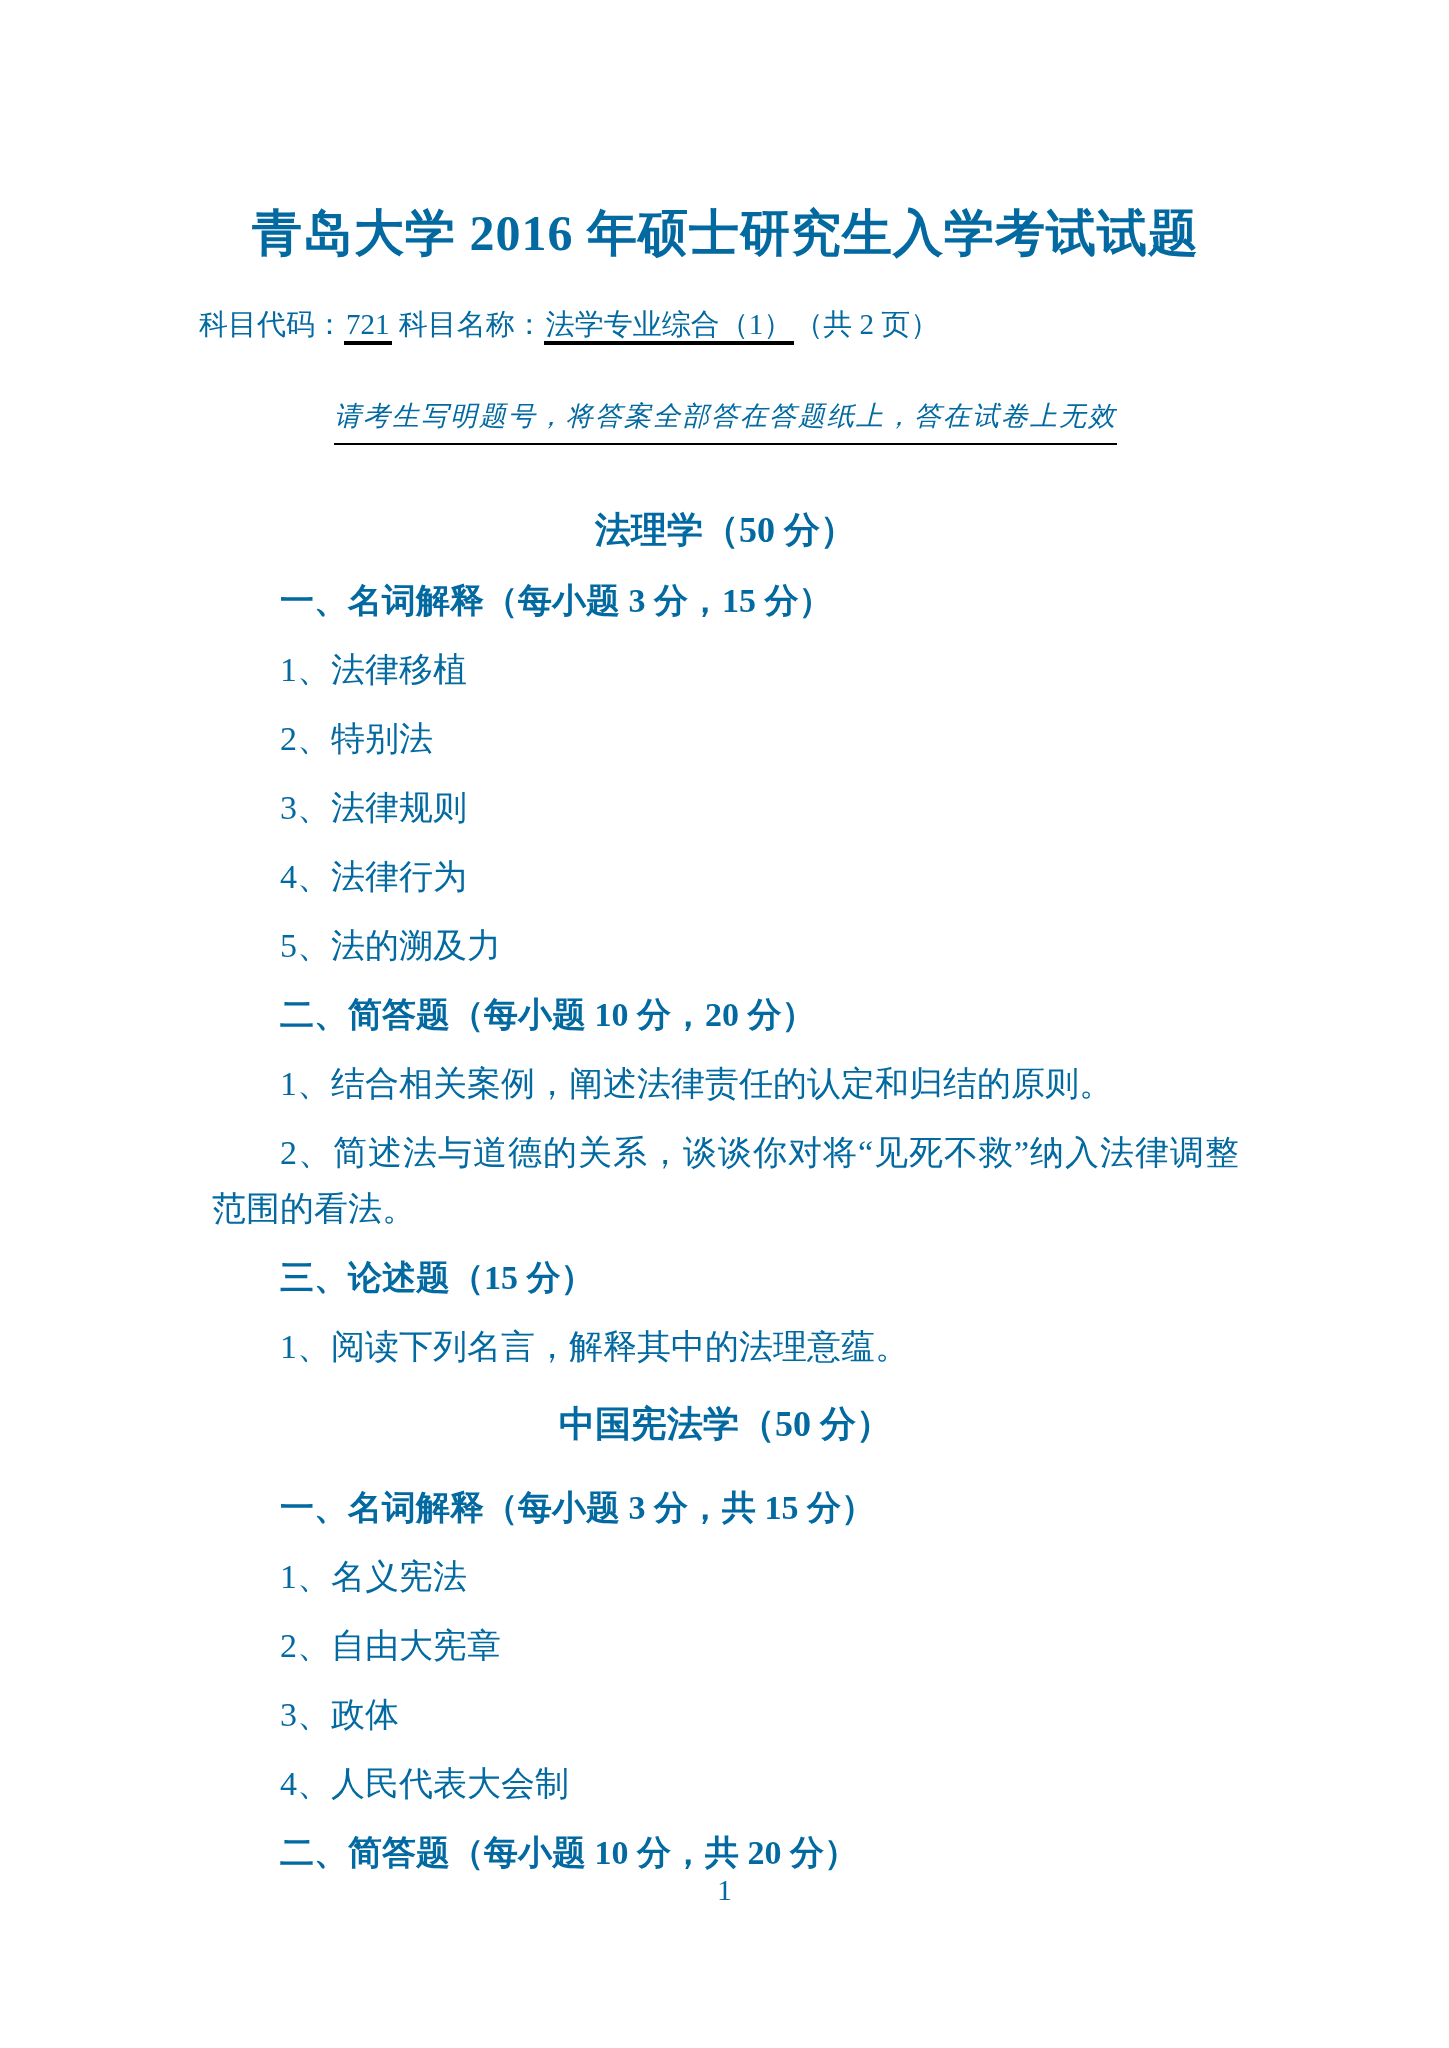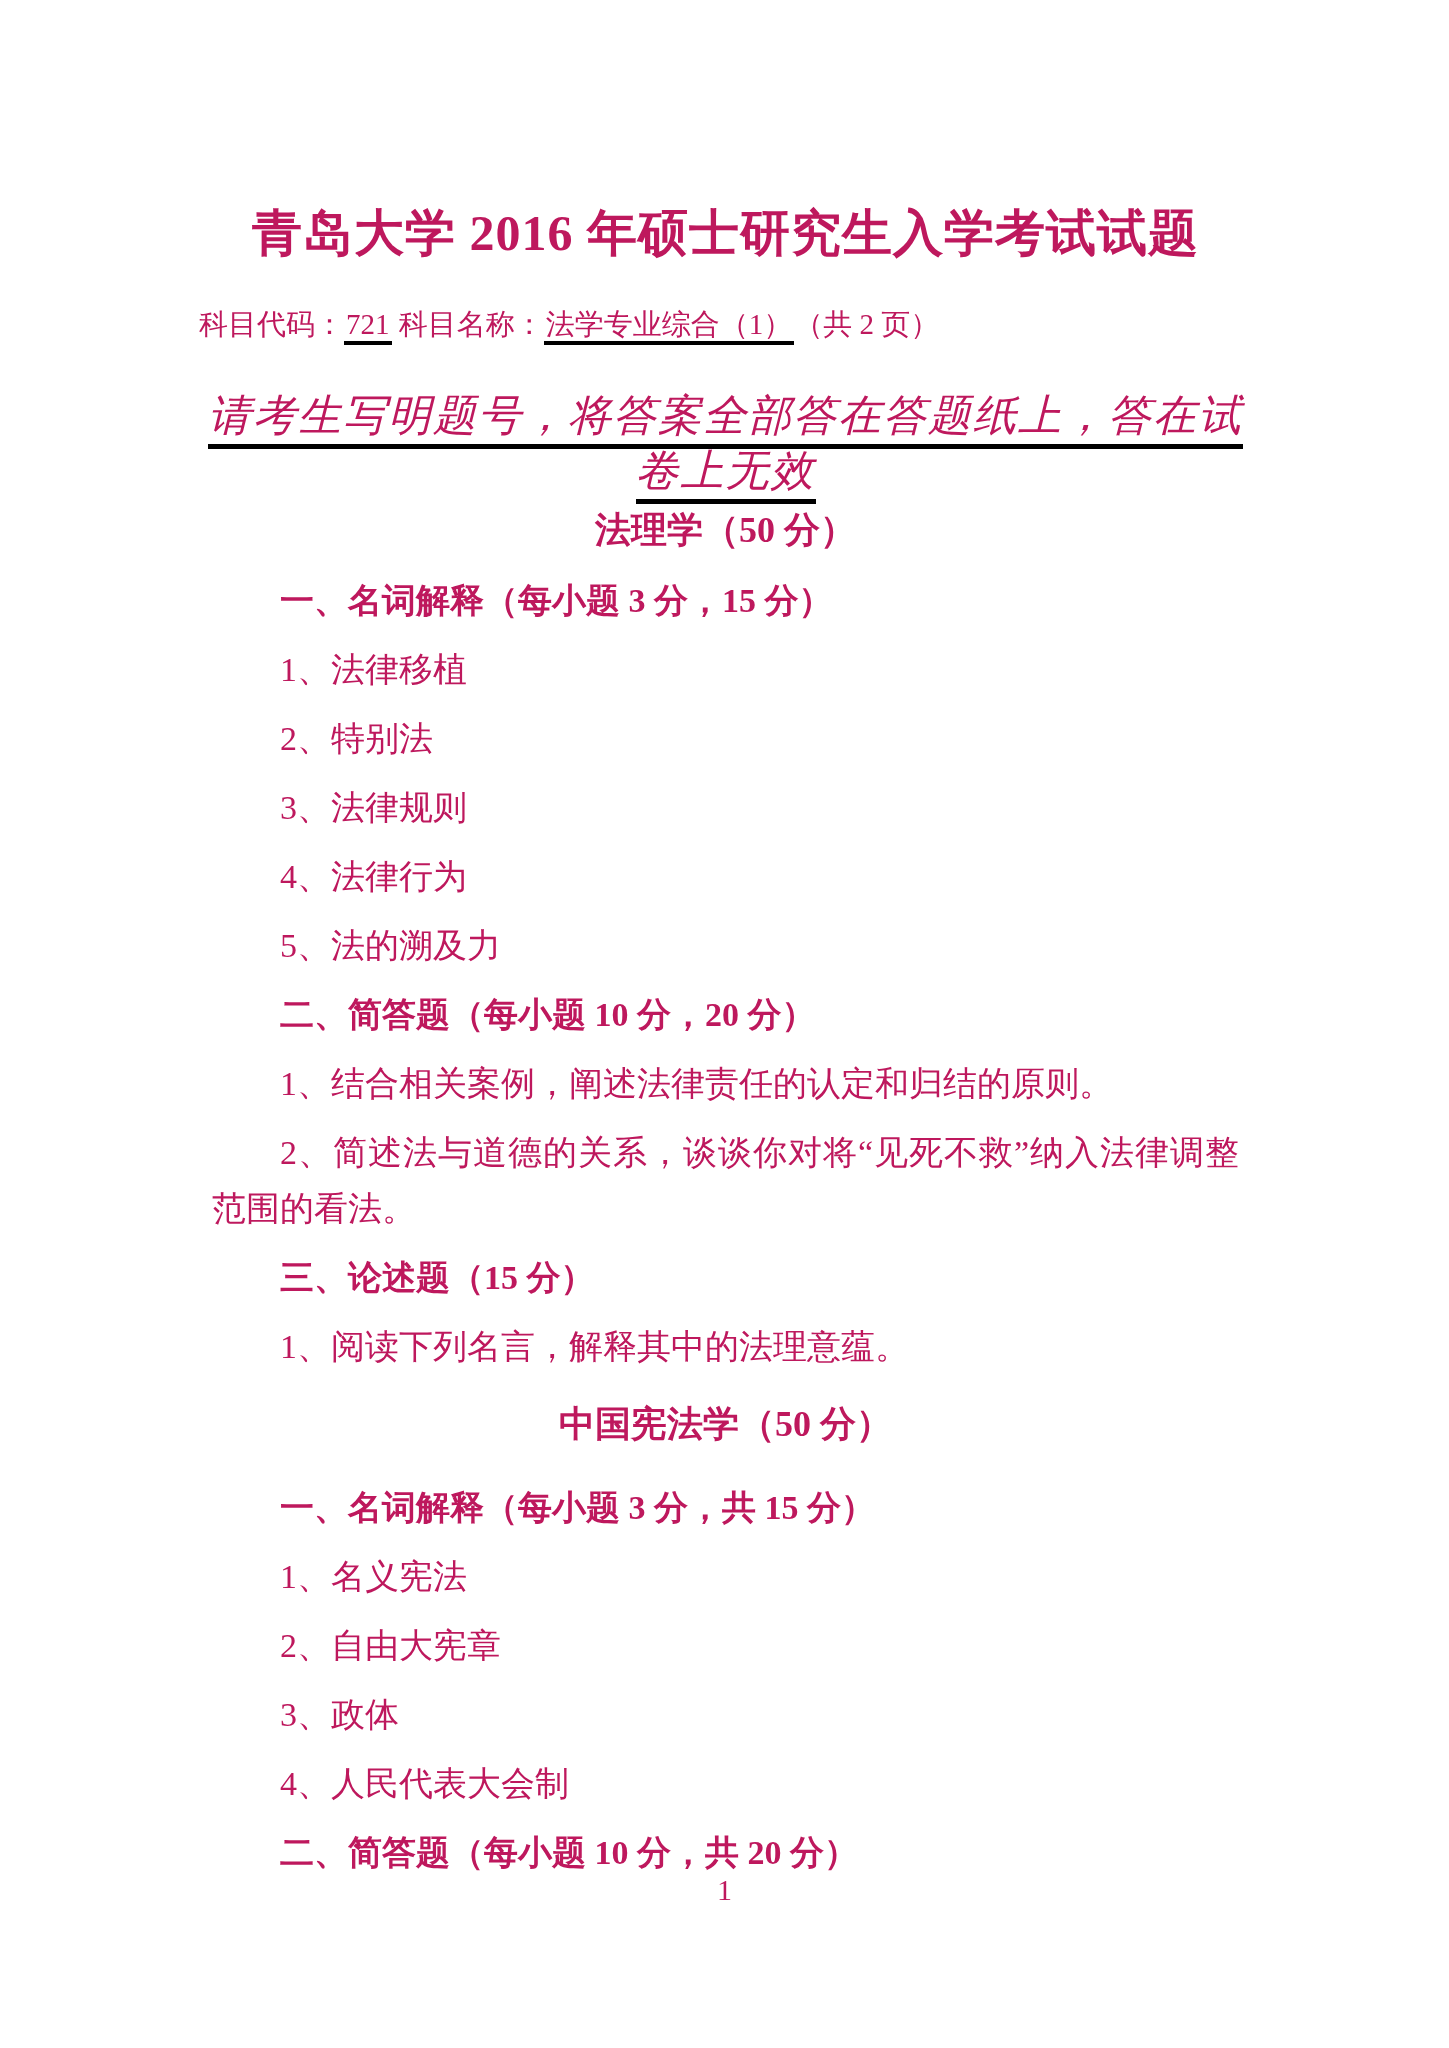--- a/index.html
+++ b/index.html
@@ -1,21 +1,21 @@
 <!DOCTYPE html>
 <html><head>
 <meta charset="utf-8">
 <style>
   html,body { margin:0; padding:0; background:#888; }
   .page {
     position:relative;
     width:1449px; height:2048px;
     margin:0 auto;
     background:#ffffff;
-    color:#be185d;
+    color:#0369a1;
     font-family:"Liberation Serif","DejaVu Serif",serif;
     overflow:hidden;
   }
   .abs { position:absolute; }
   .content-col { left:199px; width:1053px; }
 
   .doc-title {
     top:202px;
     font-size:50px; font-weight:bold;
     text-align:center; letter-spacing:1px;
@@ -28,22 +28,22 @@
     white-space:nowrap;
   }
   .u-line {
     border-bottom:4px solid #000;
     padding:0 2px 1px 2px;
   }
   .note-row {
     top:393px; text-align:center; line-height:46px;
   }
   .note-text {
-    font-size:43px; font-style:italic; letter-spacing:2px;
-    border-bottom:5px solid #000000; padding-bottom:5px;
+    font-size:27px; font-style:italic; letter-spacing:2px;
+    border-bottom:2px solid #000000; padding-bottom:12px;
   }
   .sec-heading {
     font-size:36px; font-weight:bold;
     text-align:center; line-height:48px;
   }
   .sec1-heading { top:506px; }
   .sec2-heading { top:1400px; }
   .body-block p {
     margin:13px;
     font-size:34px;

